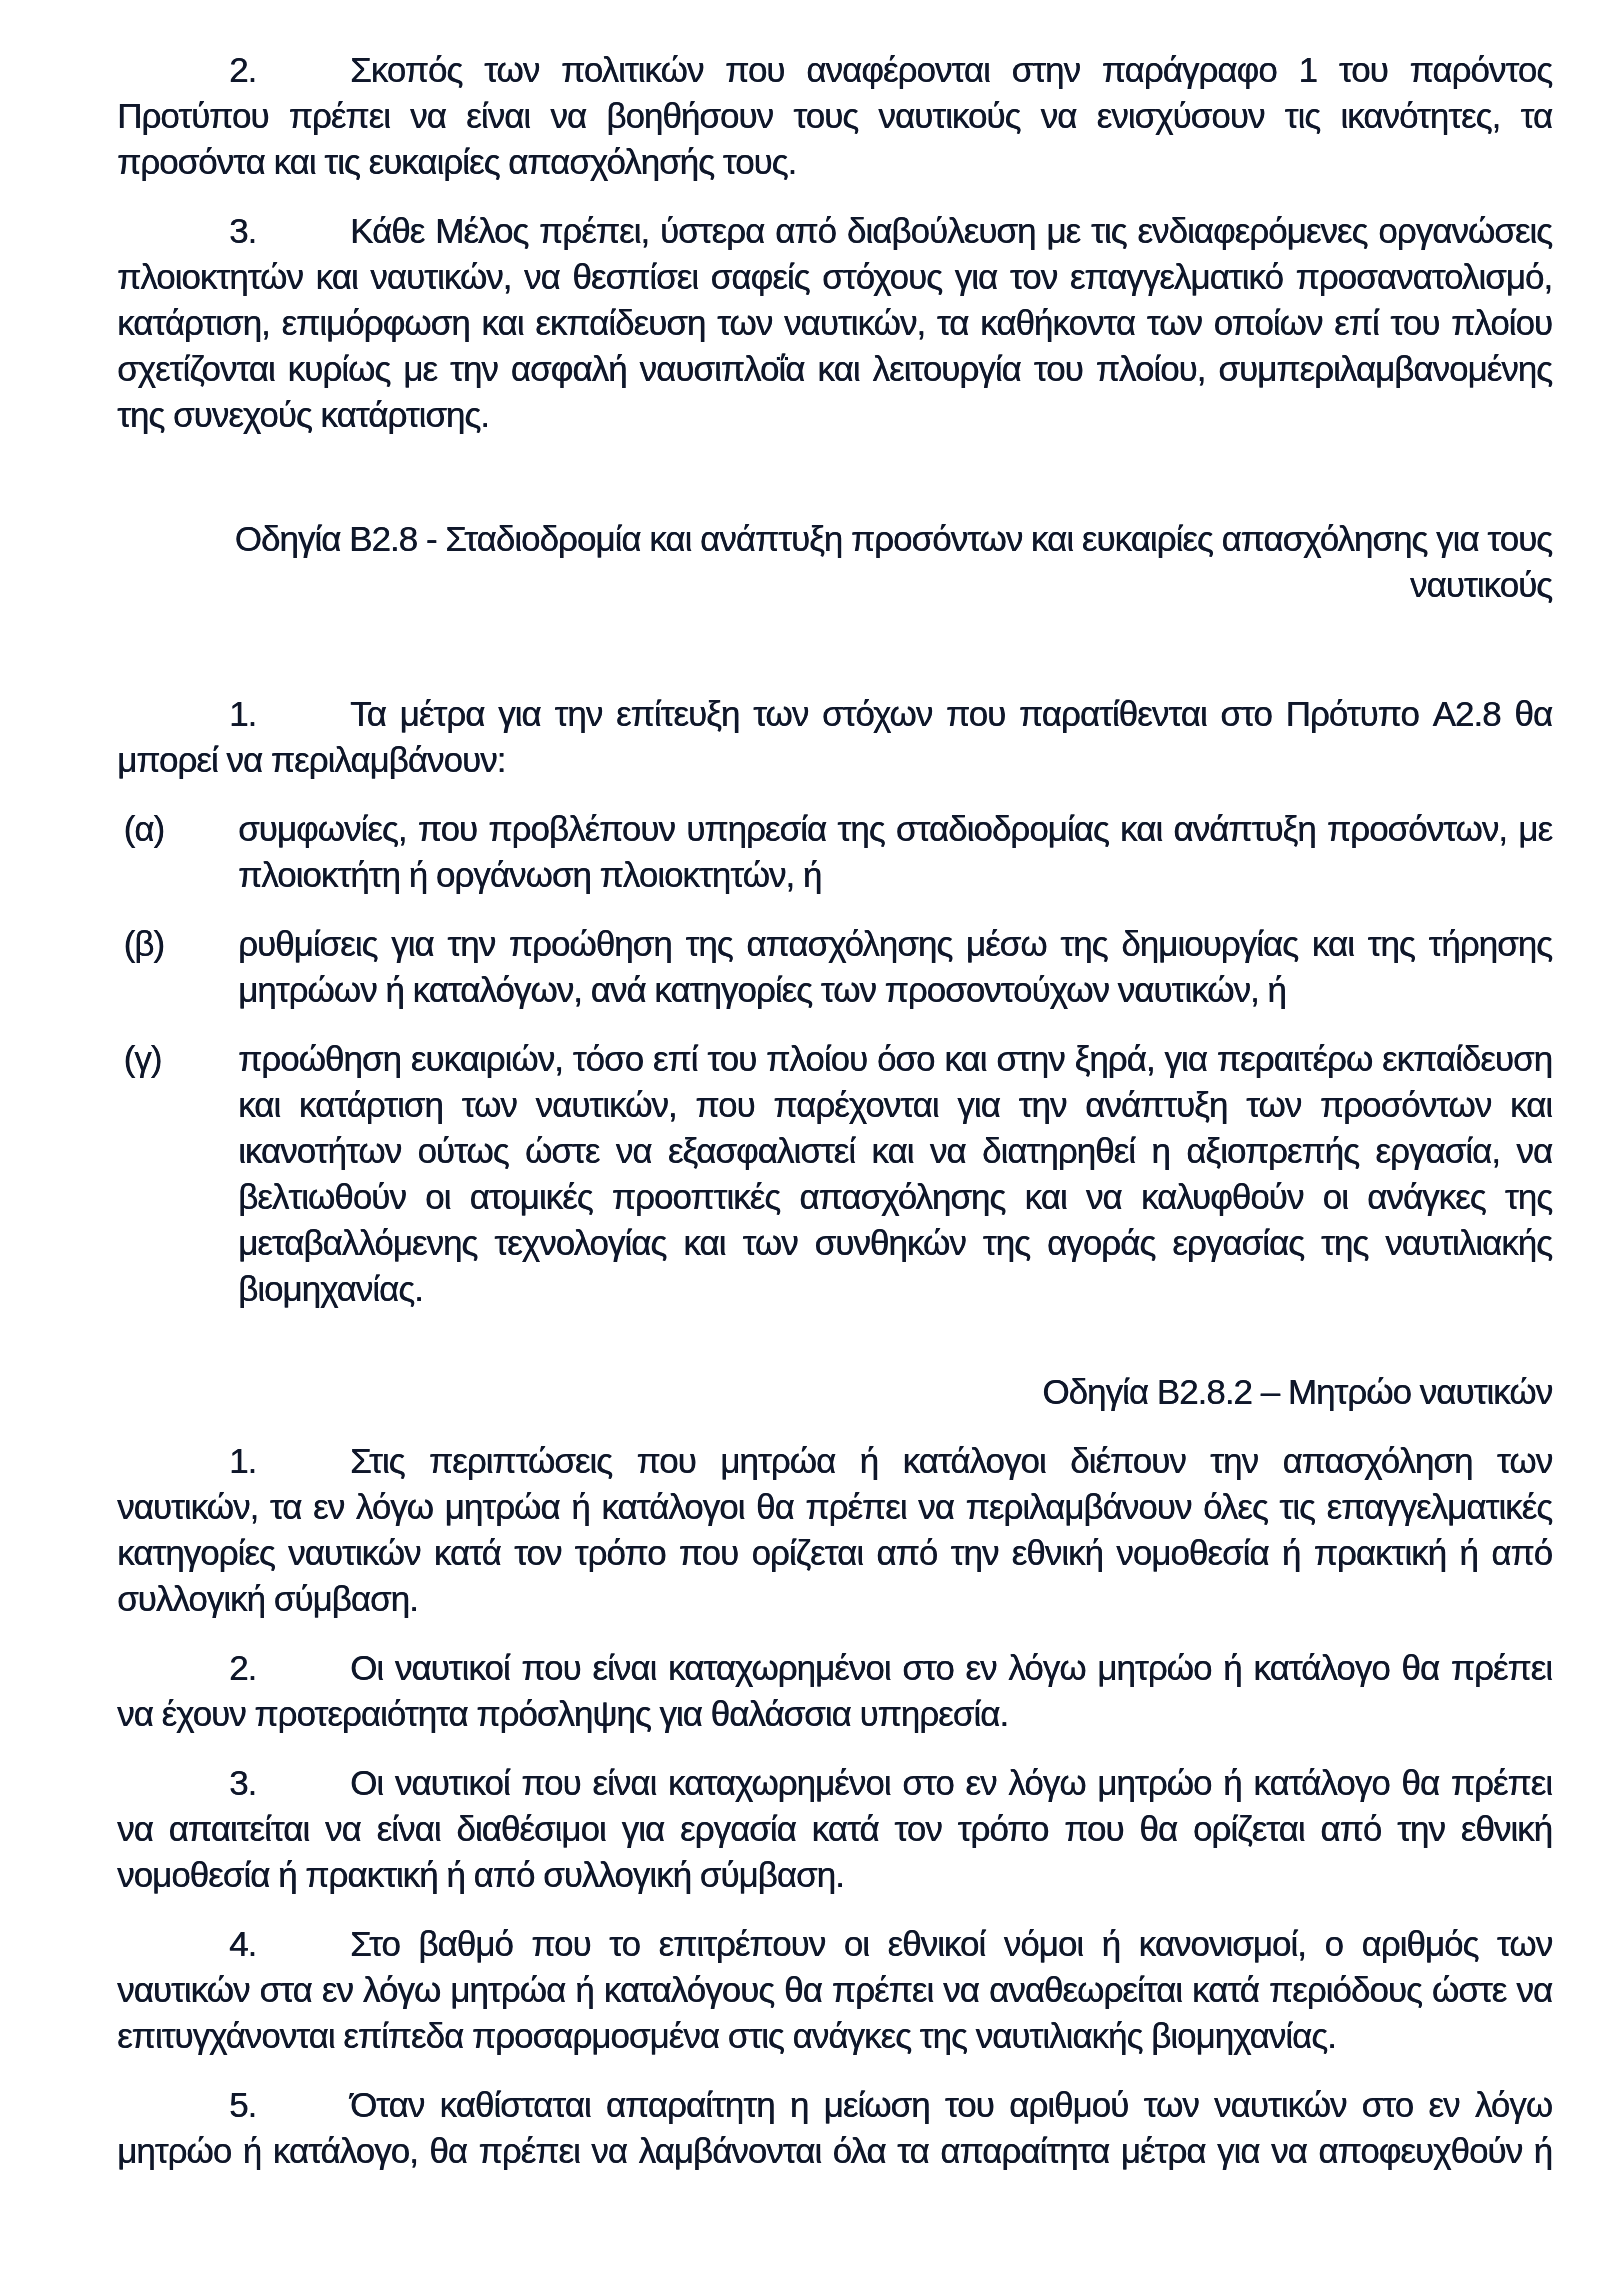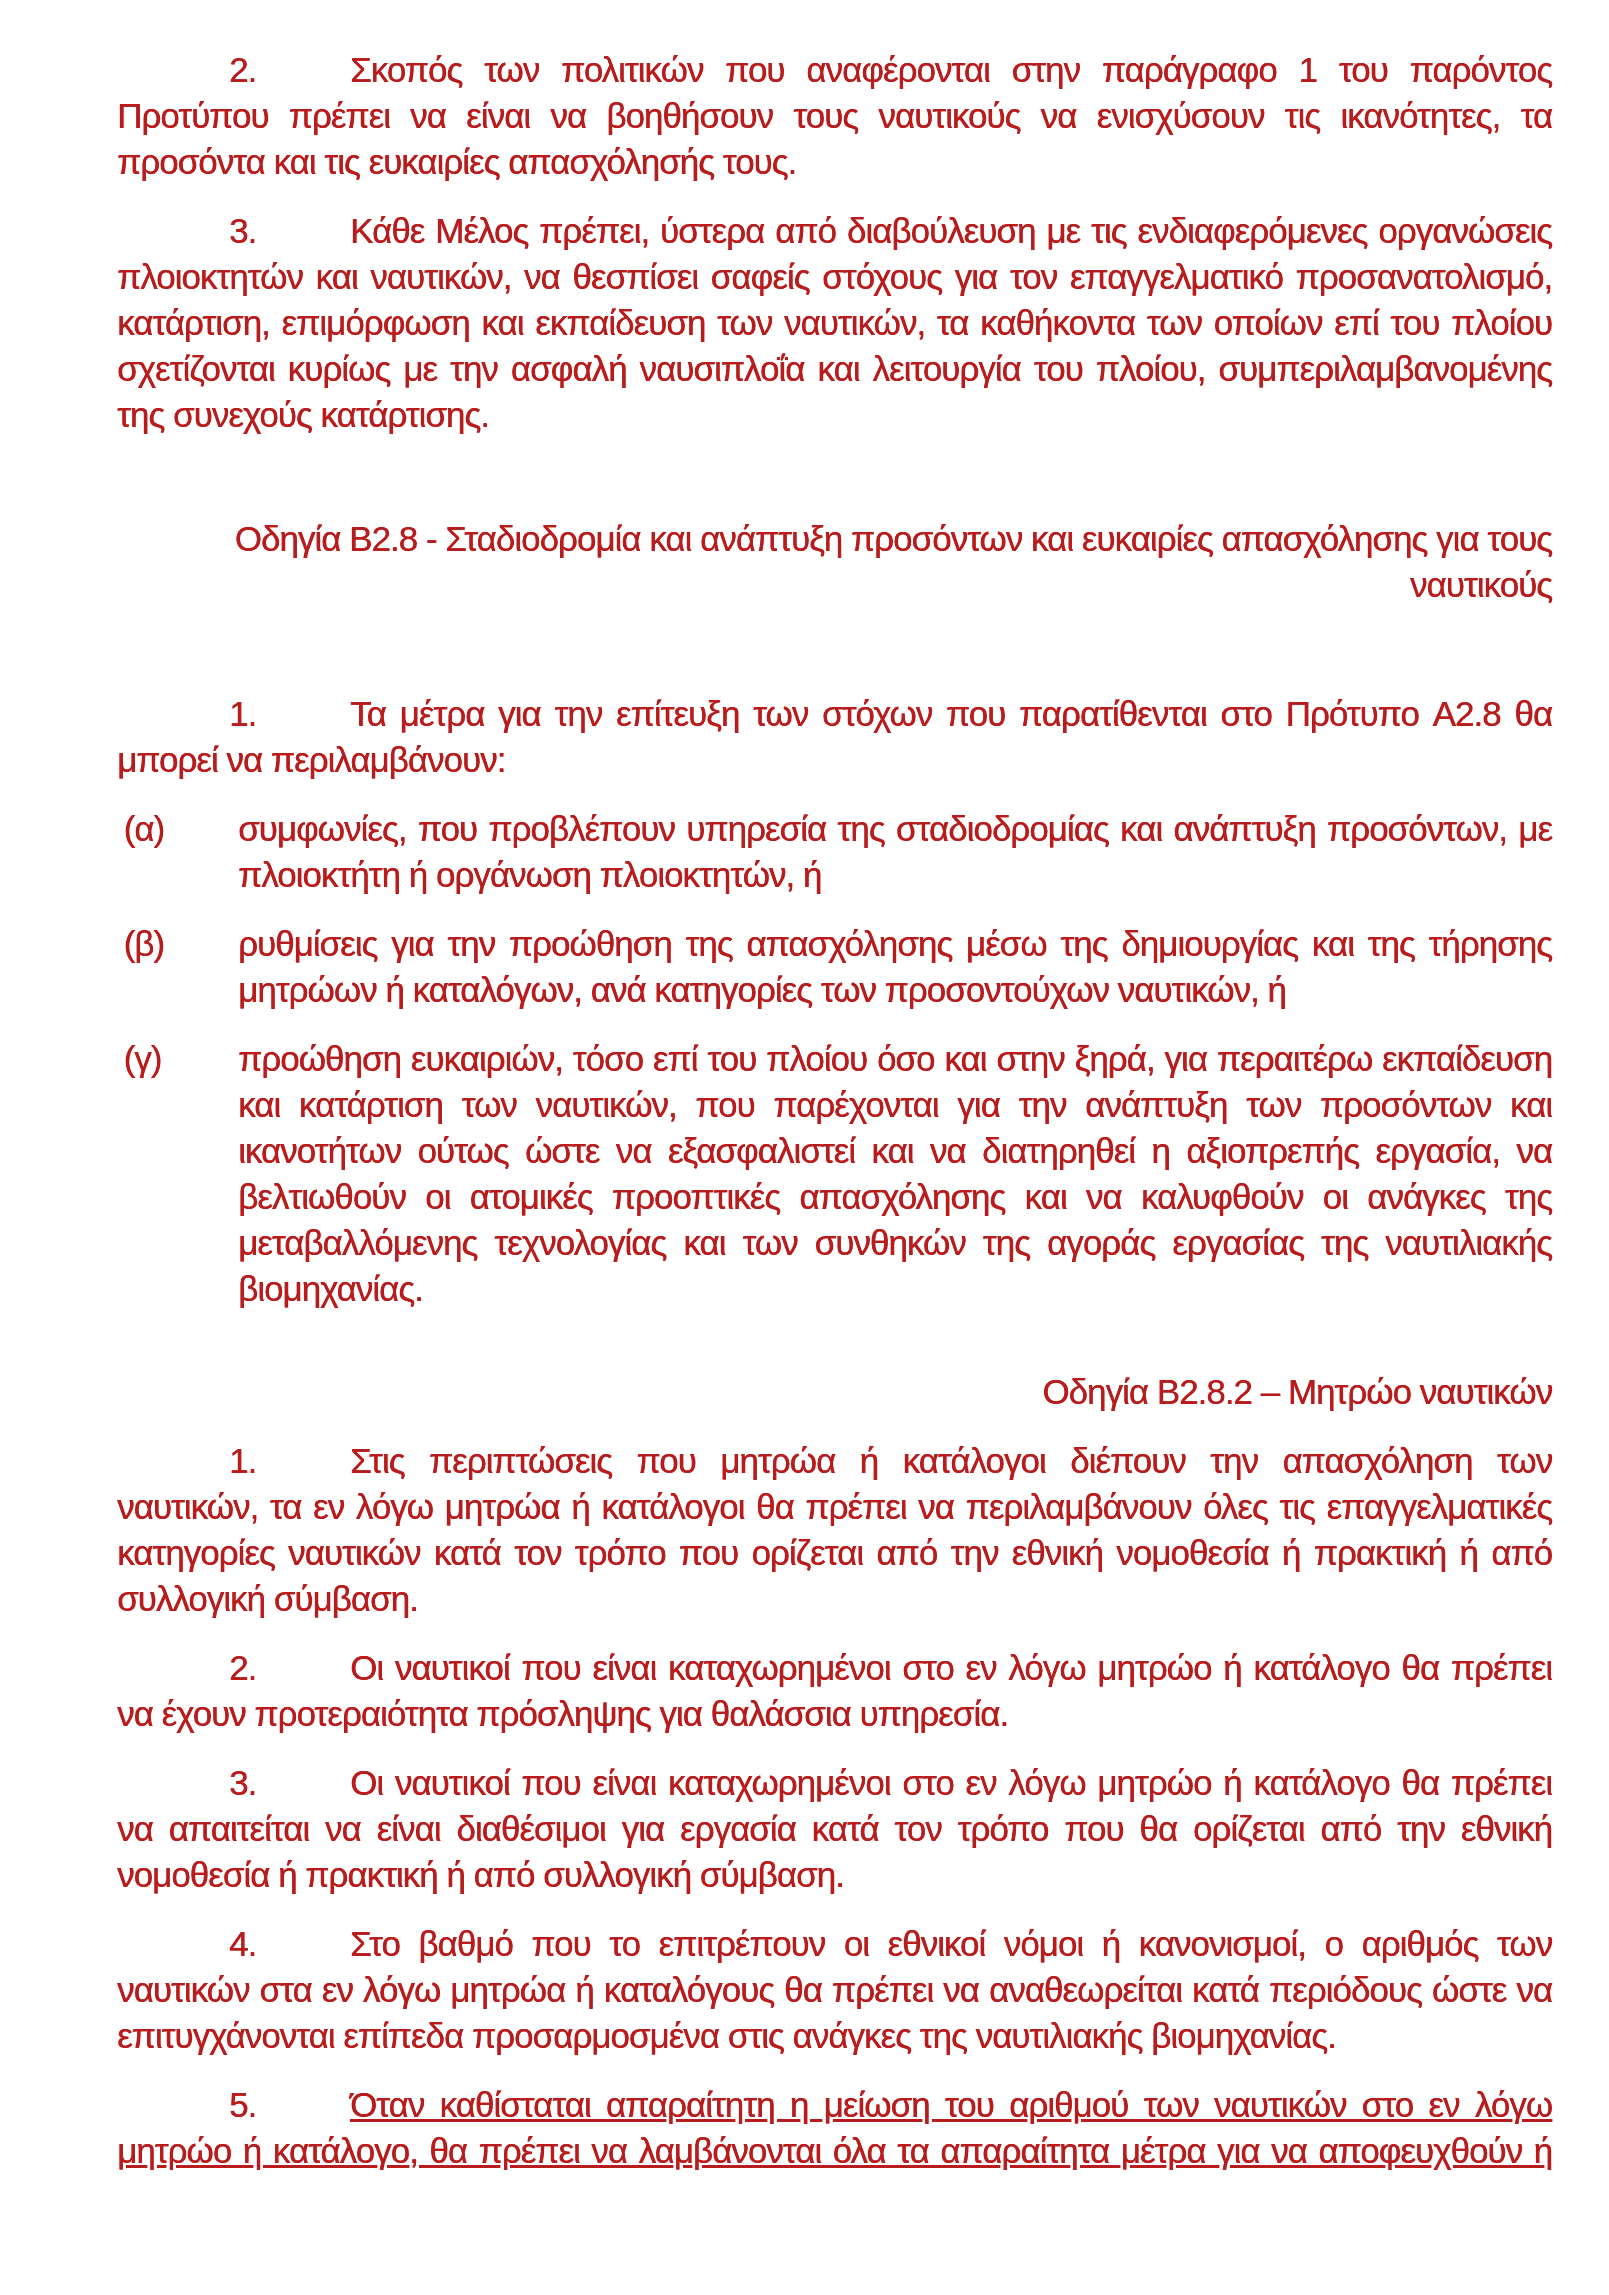--- a/index.html
+++ b/index.html
@@ -6,21 +6,21 @@
     margin: 0;
     padding: 0;
     background: #ffffff;
   }
   .page {
     position: relative;
     width: 1610px;
     height: 2295px;
     box-sizing: border-box;
     background: #ffffff;
-    color: #b91c1c;
+    color: #0f172a;
     padding: 47px 58px 0 117px;
     font-family: "Liberation Sans", "DejaVu Sans", sans-serif;
     font-size: 35px;
     line-height: 46px;
     letter-spacing: -1px;
     text-shadow: 0.4px 0 0 currentColor; 
     overflow: hidden;
   }
   .para {
     margin: 0 0 23px 0;
@@ -59,21 +59,20 @@
     padding-left: 121px;
     text-align: justify;
   }
   .list-item > .label {
     position: absolute;
     left: 6.5px;
     top: 0;
   }
   .justify-last {
     text-align-last: justify;
-    text-decoration: underline;
   }
 </style>
 </head>
 <body>
 
 <div class="page">
 
   <section>
     <p class="para"><span class="num">2.</span><span>Σκοπός των πολιτικών που αναφέρονται στην παράγραφο 1 του παρόντος Προτύπου πρέπει να είναι να βοηθήσουν τους ναυτικούς να ενισχύσουν τις ικανότητες, τα προσόντα και τις ευκαιρίες απασχόλησής τους.</span></p>
     <p class="para"><span class="num">3.</span><span>Κάθε Μέλος πρέπει, ύστερα από διαβούλευση με τις ενδιαφερόμενες οργανώσεις πλοιοκτητών και ναυτικών, να θεσπίσει σαφείς στόχους για τον επαγγελματικό προσανατολισμό, κατάρτιση, επιμόρφωση και εκπαίδευση των ναυτικών, τα καθήκοντα των οποίων επί του πλοίου σχετίζονται κυρίως με την ασφαλή ναυσιπλοΐα και λειτουργία του πλοίου, συμπεριλαμβανομένης της συνεχούς κατάρτισης.</span></p>

